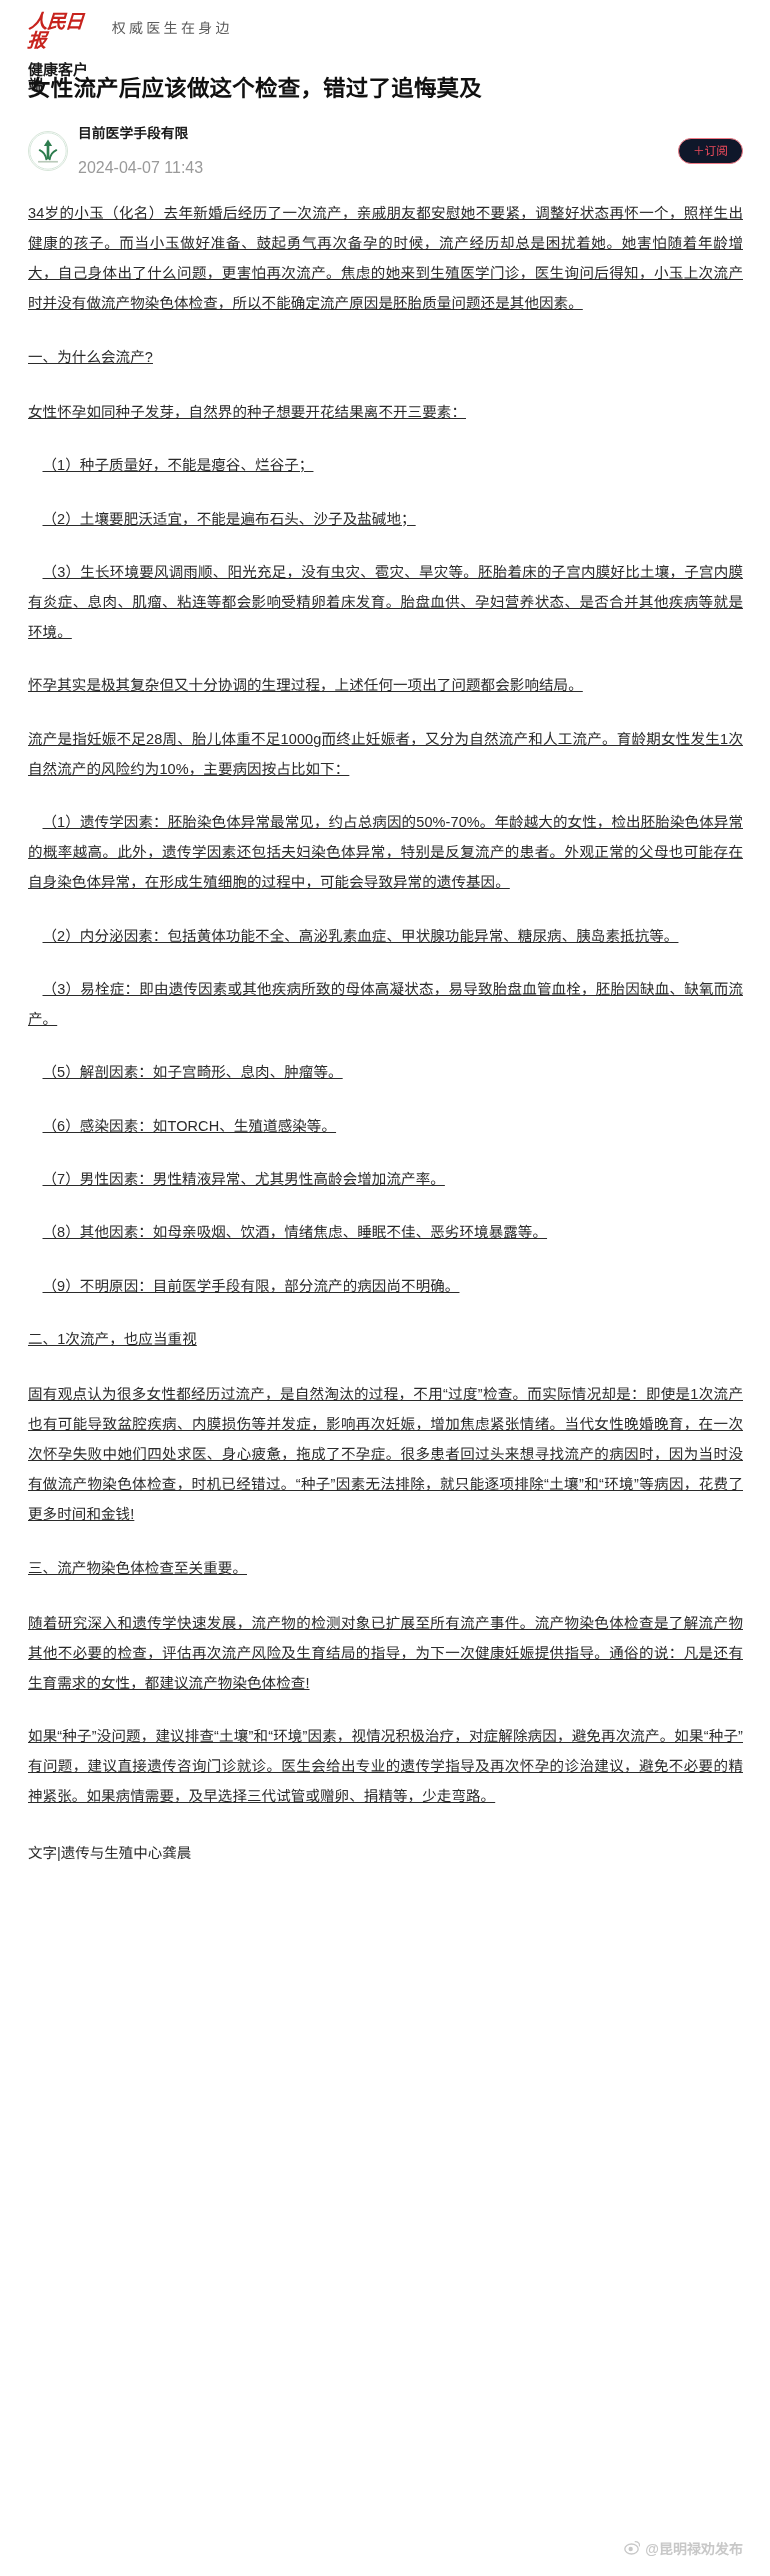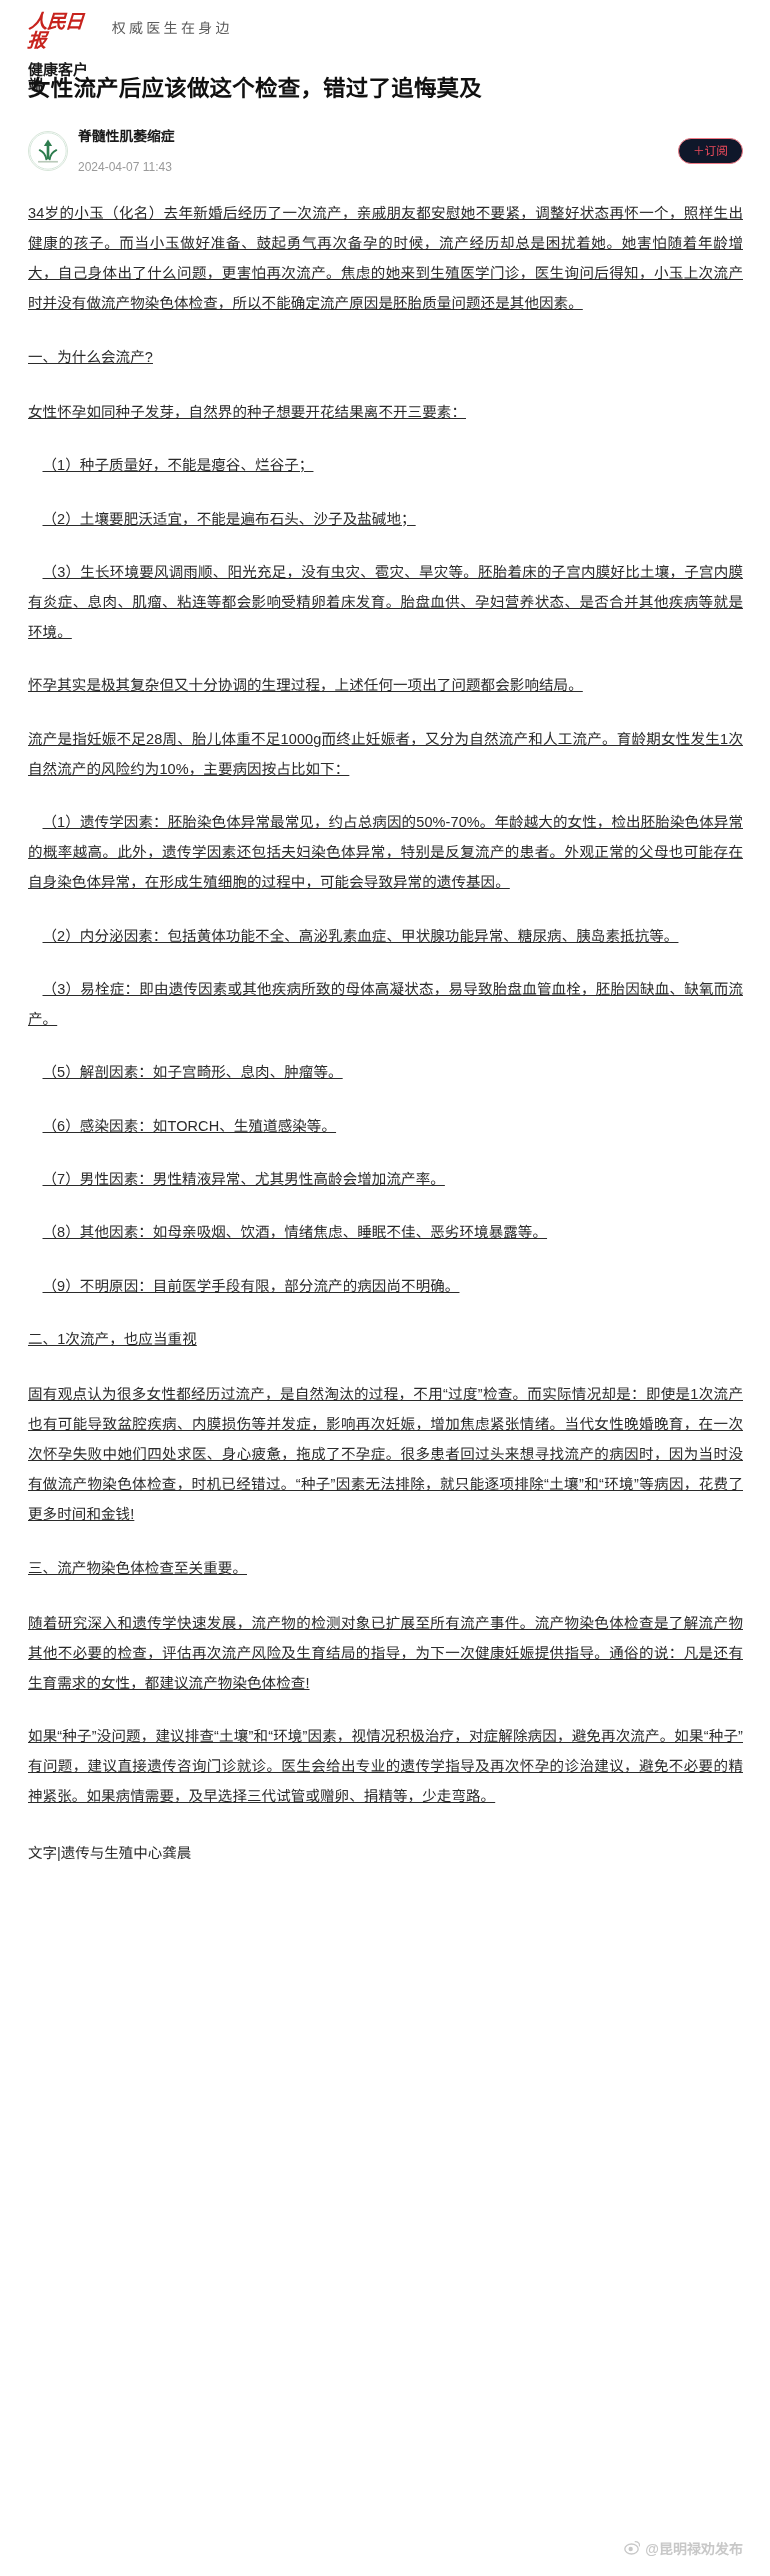--- a/index.html
+++ b/index.html
@@ -99,21 +99,21 @@
     justify-content: center;
   }
   .byline-name {
     font-size: 13.8px;
     font-weight: bold;
     color: #1a1a1a;
     line-height: 1.4;
   }
   .byline-time {
     margin-top: 14px;
-    font-size: 12px;
+    font-size: 16px;
     color: #9a9a9a;
     line-height: 1.3;
   }
   .subscribe-btn {
     margin-left: auto;
     border: 0.8px solid #f07a85;
     color: #ef4b5c;
     background: #0f172a;
     border-radius: 14px;
     font-size: 11.7px;
@@ -188,21 +188,21 @@
       <svg width="38" height="38" viewBox="0 0 46 46" aria-hidden="true">
         <circle cx="23" cy="23" r="22" fill="#ffffff" stroke="#cfe3d4" stroke-width="1"></circle>
         <path d="M23 9 L28 17 L18 17 Z" fill="#2e7d4f"></path>
         <rect x="21.4" y="16" width="3.2" height="17" fill="#2e7d4f"></rect>
         <path d="M13 22 C17 24 20 27 21 33" stroke="#2e7d4f" stroke-width="2.4" fill="none" stroke-linecap="round"></path>
         <path d="M33 22 C29 24 26 27 25 33" stroke="#2e7d4f" stroke-width="2.4" fill="none" stroke-linecap="round"></path>
         <rect x="11" y="35" width="24" height="2" fill="#b9c9b9"></rect>
       </svg>
     </div>
     <div class="byline-text">
-      <div class="byline-name">脊髓性肌萎缩症</div>
+      <div class="byline-name">目前医学手段有限</div>
       <div class="byline-time">2024-04-07 11:43</div>
     </div>
     <div class="subscribe-btn">＋订阅</div>
   </div>
 
   <div class="article-body">
     <p class="para">34岁的小玉（化名）去年新婚后经历了一次流产，亲戚朋友都安慰她不要紧，调整好状态再怀一个，照样生出健康的孩子。而当小玉做好准备、鼓起勇气再次备孕的时候，流产经历却总是困扰着她。她害怕随着年龄增大，自己身体出了什么问题，更害怕再次流产。焦虑的她来到生殖医学门诊，医生询问后得知，小玉上次流产时并没有做流产物染色体检查，所以不能确定流产原因是胚胎质量问题还是其他因素。</p>
     <p class="para heading">一、为什么会流产?</p>
     <p class="para">女性怀孕如同种子发芽，自然界的种子想要开花结果离不开三要素：</p>
     <p class="para listitem">（1）种子质量好，不能是瘪谷、烂谷子；</p>

